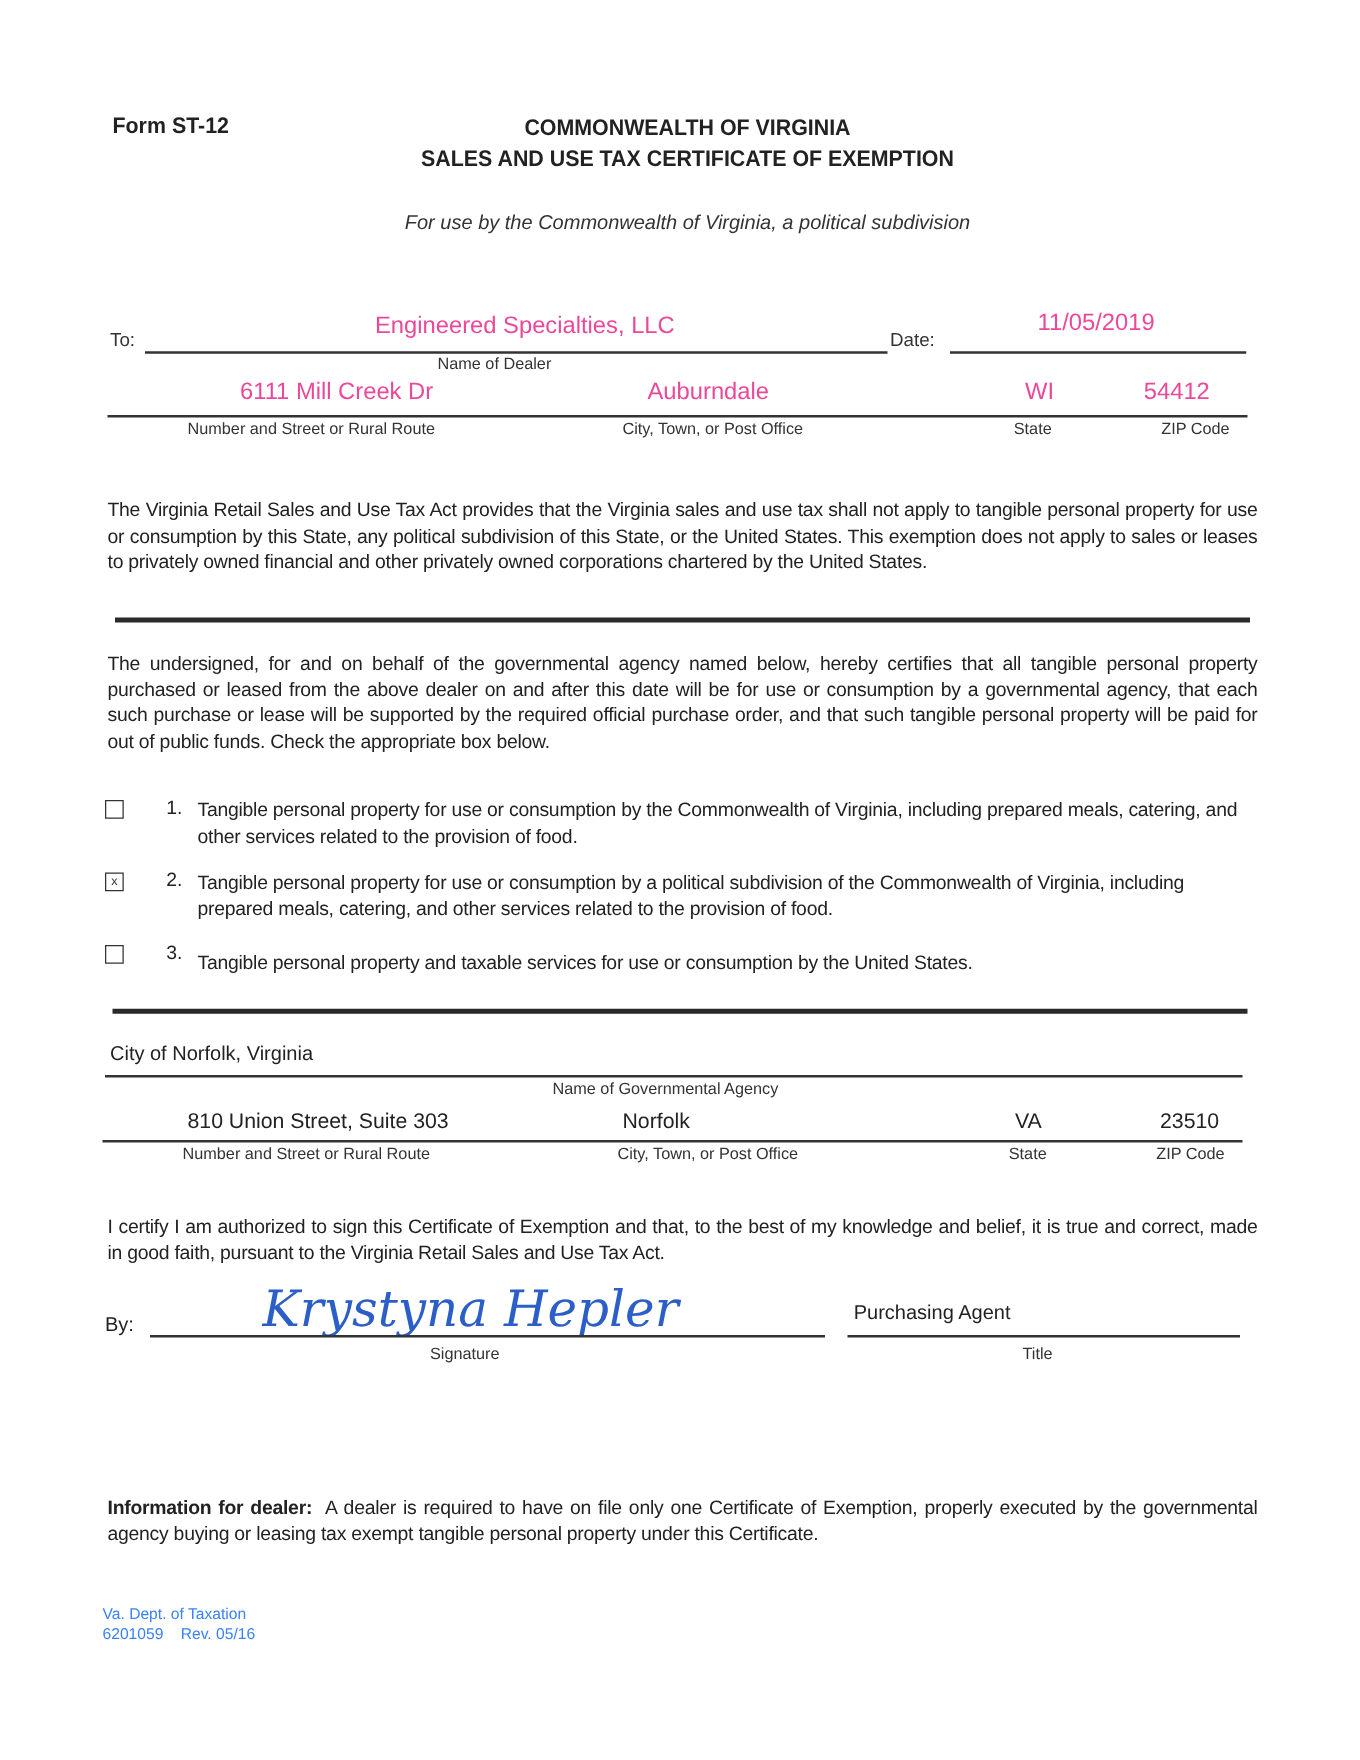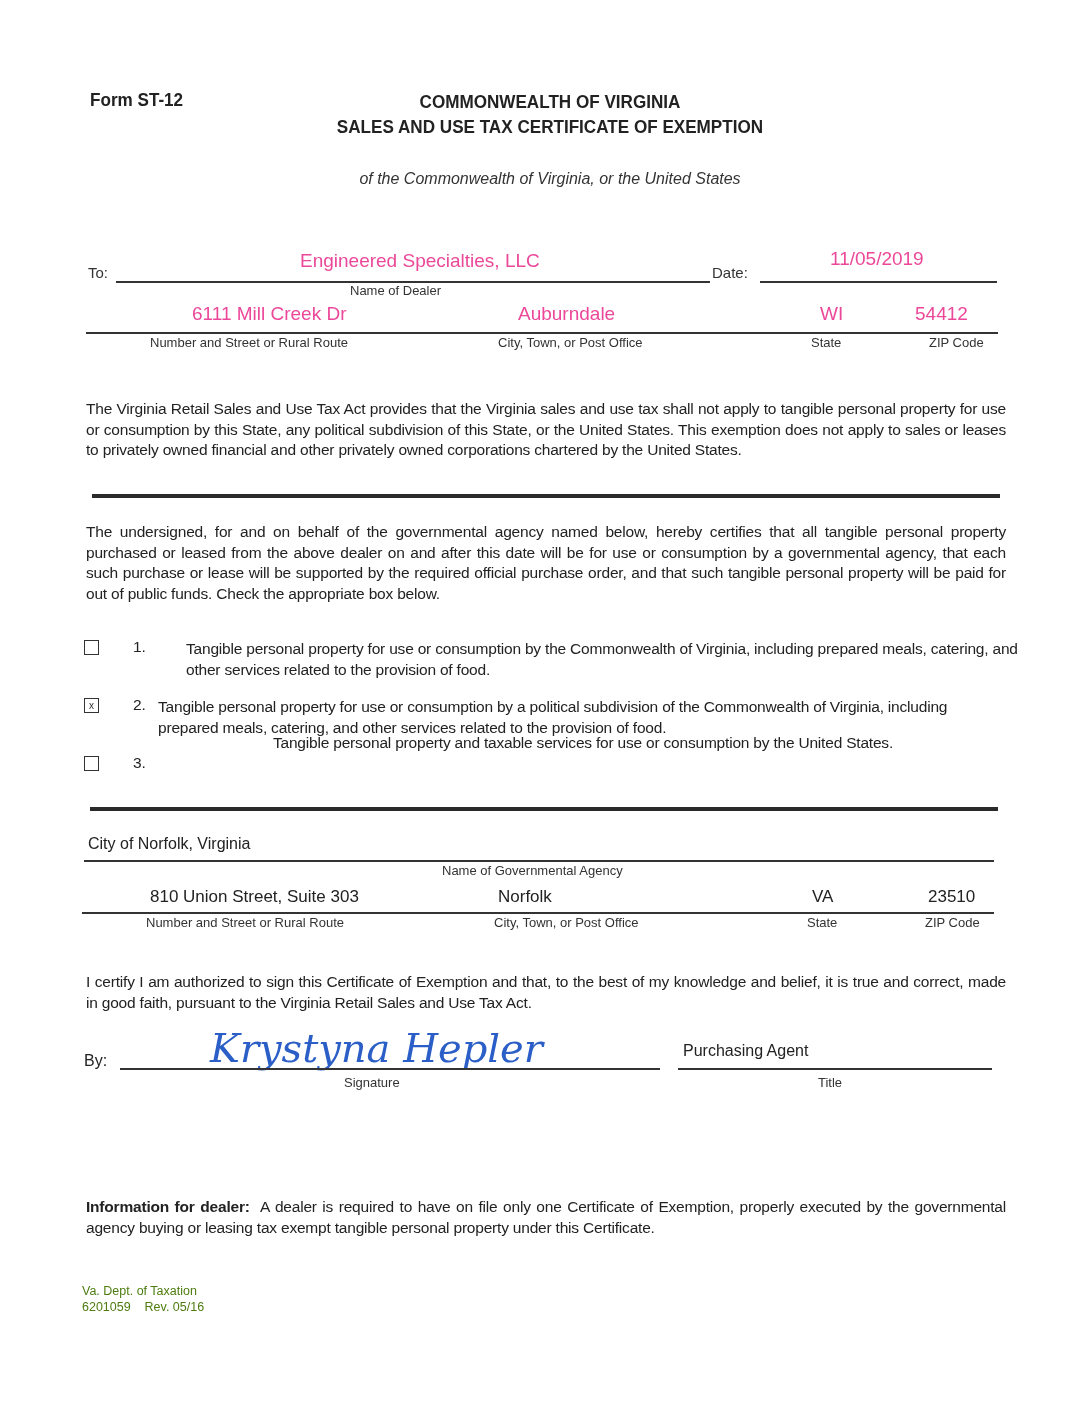--- a/index.html
+++ b/index.html
@@ -22,21 +22,21 @@
   .item-text { left: 158px; width: 850px; font-size: 15.5px; line-height: 21px; letter-spacing: -0.2px; }
   .sig { font-family: "DejaVu Serif", serif; font-style: italic; color: #2b5fc7; font-size: 40px; }
 </style>
 </head>
 <body>
 
 <div class="abs hdr-form">Form ST-12</div>
 <div class="abs hdr-title t1">COMMONWEALTH OF VIRGINIA</div>
 <div class="abs hdr-title t2">SALES AND USE TAX CERTIFICATE OF EXEMPTION</div>
 <div class="abs subtitle">
-  <div>of the Commonwealth of Virginia, or the United States</div>
+  <div>For use by the Commonwealth of Virginia, a political subdivision</div>
 </div>
 
 <div class="abs lbl" style="left:88px; top:264px; font-size:15px;">To:</div>
 <div class="abs fill" style="left:300px; top:250px;">Engineered Specialties, LLC</div>
 <div class="line" style="left:116px; top:281px; width:594px;"></div>
 <div class="abs small" style="left:350px; top:283px;">Name of Dealer</div>
 <div class="abs lbl" style="left:712px; top:264px; font-size:15px;">Date:</div>
 <div class="abs fill" style="left:830px; top:248px;">11/05/2019</div>
 <div class="line" style="left:760px; top:281px; width:237px;"></div>
 
@@ -50,29 +50,29 @@
 <div class="abs small" style="left:811px; top:335px;">State</div>
 <div class="abs small" style="left:929px; top:335px;">ZIP Code</div>
 
 <div class="abs para" style="top:399px;">The Virginia Retail Sales and Use Tax Act provides that the Virginia sales and use tax shall not apply to tangible personal property for use or consumption by this State, any political subdivision of this State, or the United States. This exemption does not apply to sales or leases to privately owned financial and other privately owned corporations chartered by the United States.</div>
 <div class="rule" style="left:92px; top:494px; width:908px;"></div>
 
 <div class="abs para" style="top:522px;">The undersigned, for and on behalf of the governmental agency named below, hereby certifies that all tangible personal property purchased or leased from the above dealer on and after this date will be for use or consumption by a governmental agency, that each such purchase or lease will be supported by the required official purchase order, and that such tangible personal property will be paid for out of public funds. Check the appropriate box below.</div>
 
 <div class="chk" style="left:84px; top:640px;"></div>
 <div class="abs item-num" style="left:133px; top:638px;">1.</div>
-<div class="abs item-text" style="top:638px;margin-left:28px;">Tangible personal property for use or consumption by the Commonwealth of Virginia, including prepared meals, catering, and other services related to the provision of food.</div>
+<div class="abs item-text" style="top:638px;">Tangible personal property for use or consumption by the Commonwealth of Virginia, including prepared meals, catering, and other services related to the provision of food.</div>
 
 <div class="chk" style="left:84px; top:698px;">x</div>
 <div class="abs item-num" style="left:133px; top:696px;">2.</div>
 <div class="abs item-text" style="top:696px;">Tangible personal property for use or consumption by a political subdivision of the Commonwealth of Virginia, including prepared meals, catering, and other services related to the provision of food.</div>
 
 <div class="chk" style="left:84px; top:756px;"></div>
 <div class="abs item-num" style="left:133px; top:754px;">3.</div>
-<div class="abs item-text" style="top:732px;text-align:center;">Tangible personal property and taxable services for use or consumption by the United States.</div>
+<div class="abs item-text" style="top:760px;">Tangible personal property and taxable services for use or consumption by the United States.</div>
 
 <div class="rule" style="left:90px; top:807px; width:908px;"></div>
 
 <div class="abs" style="left:88px; top:835px; font-size:16px;">City of Norfolk, Virginia</div>
 <div class="line" style="left:84px; top:860px; width:910px;"></div>
 <div class="abs small" style="left:442px; top:863px;">Name of Governmental Agency</div>
 
 <div class="abs" style="left:150px; top:887px; font-size:17px;">810 Union Street, Suite 303</div>
 <div class="abs" style="left:498px; top:887px; font-size:17px;">Norfolk</div>
 <div class="abs" style="left:812px; top:887px; font-size:17px;">VA</div>
@@ -91,19 +91,19 @@
 <div class="abs small" style="left:344px; top:1075px;">Signature</div>
 <div class="abs" style="left:683px; top:1042px; font-size:16px;">Purchasing Agent</div>
 <div class="line" style="left:678px; top:1068px; width:314px;"></div>
 <div class="abs small" style="left:818px; top:1075px;">Title</div>
 
 <div class="abs para" style="top:1149px;margin-top:48px;">
   <b>Information for dealer:</b>&nbsp;
   <span>A dealer is required to have on file only one Certificate of Exemption, properly executed by the governmental agency buying or leasing tax exempt tangible personal property under this Certificate.</span>
 </div>
 
-<div class="abs" style="left:82px; top:1283px; font-size:12.5px; line-height:16px; color:#4d7c0f;">
+<div class="abs" style="left:82px; top:1283px; font-size:12.5px; line-height:16px; color:#3b82f6;">
   <div>Va. Dept. of Taxation</div>
   <div>
     <span>6201059</span>&nbsp;&nbsp;&nbsp;
     <span>Rev. 05/16</span>
   </div>
 </div>
 
 </body></html>

